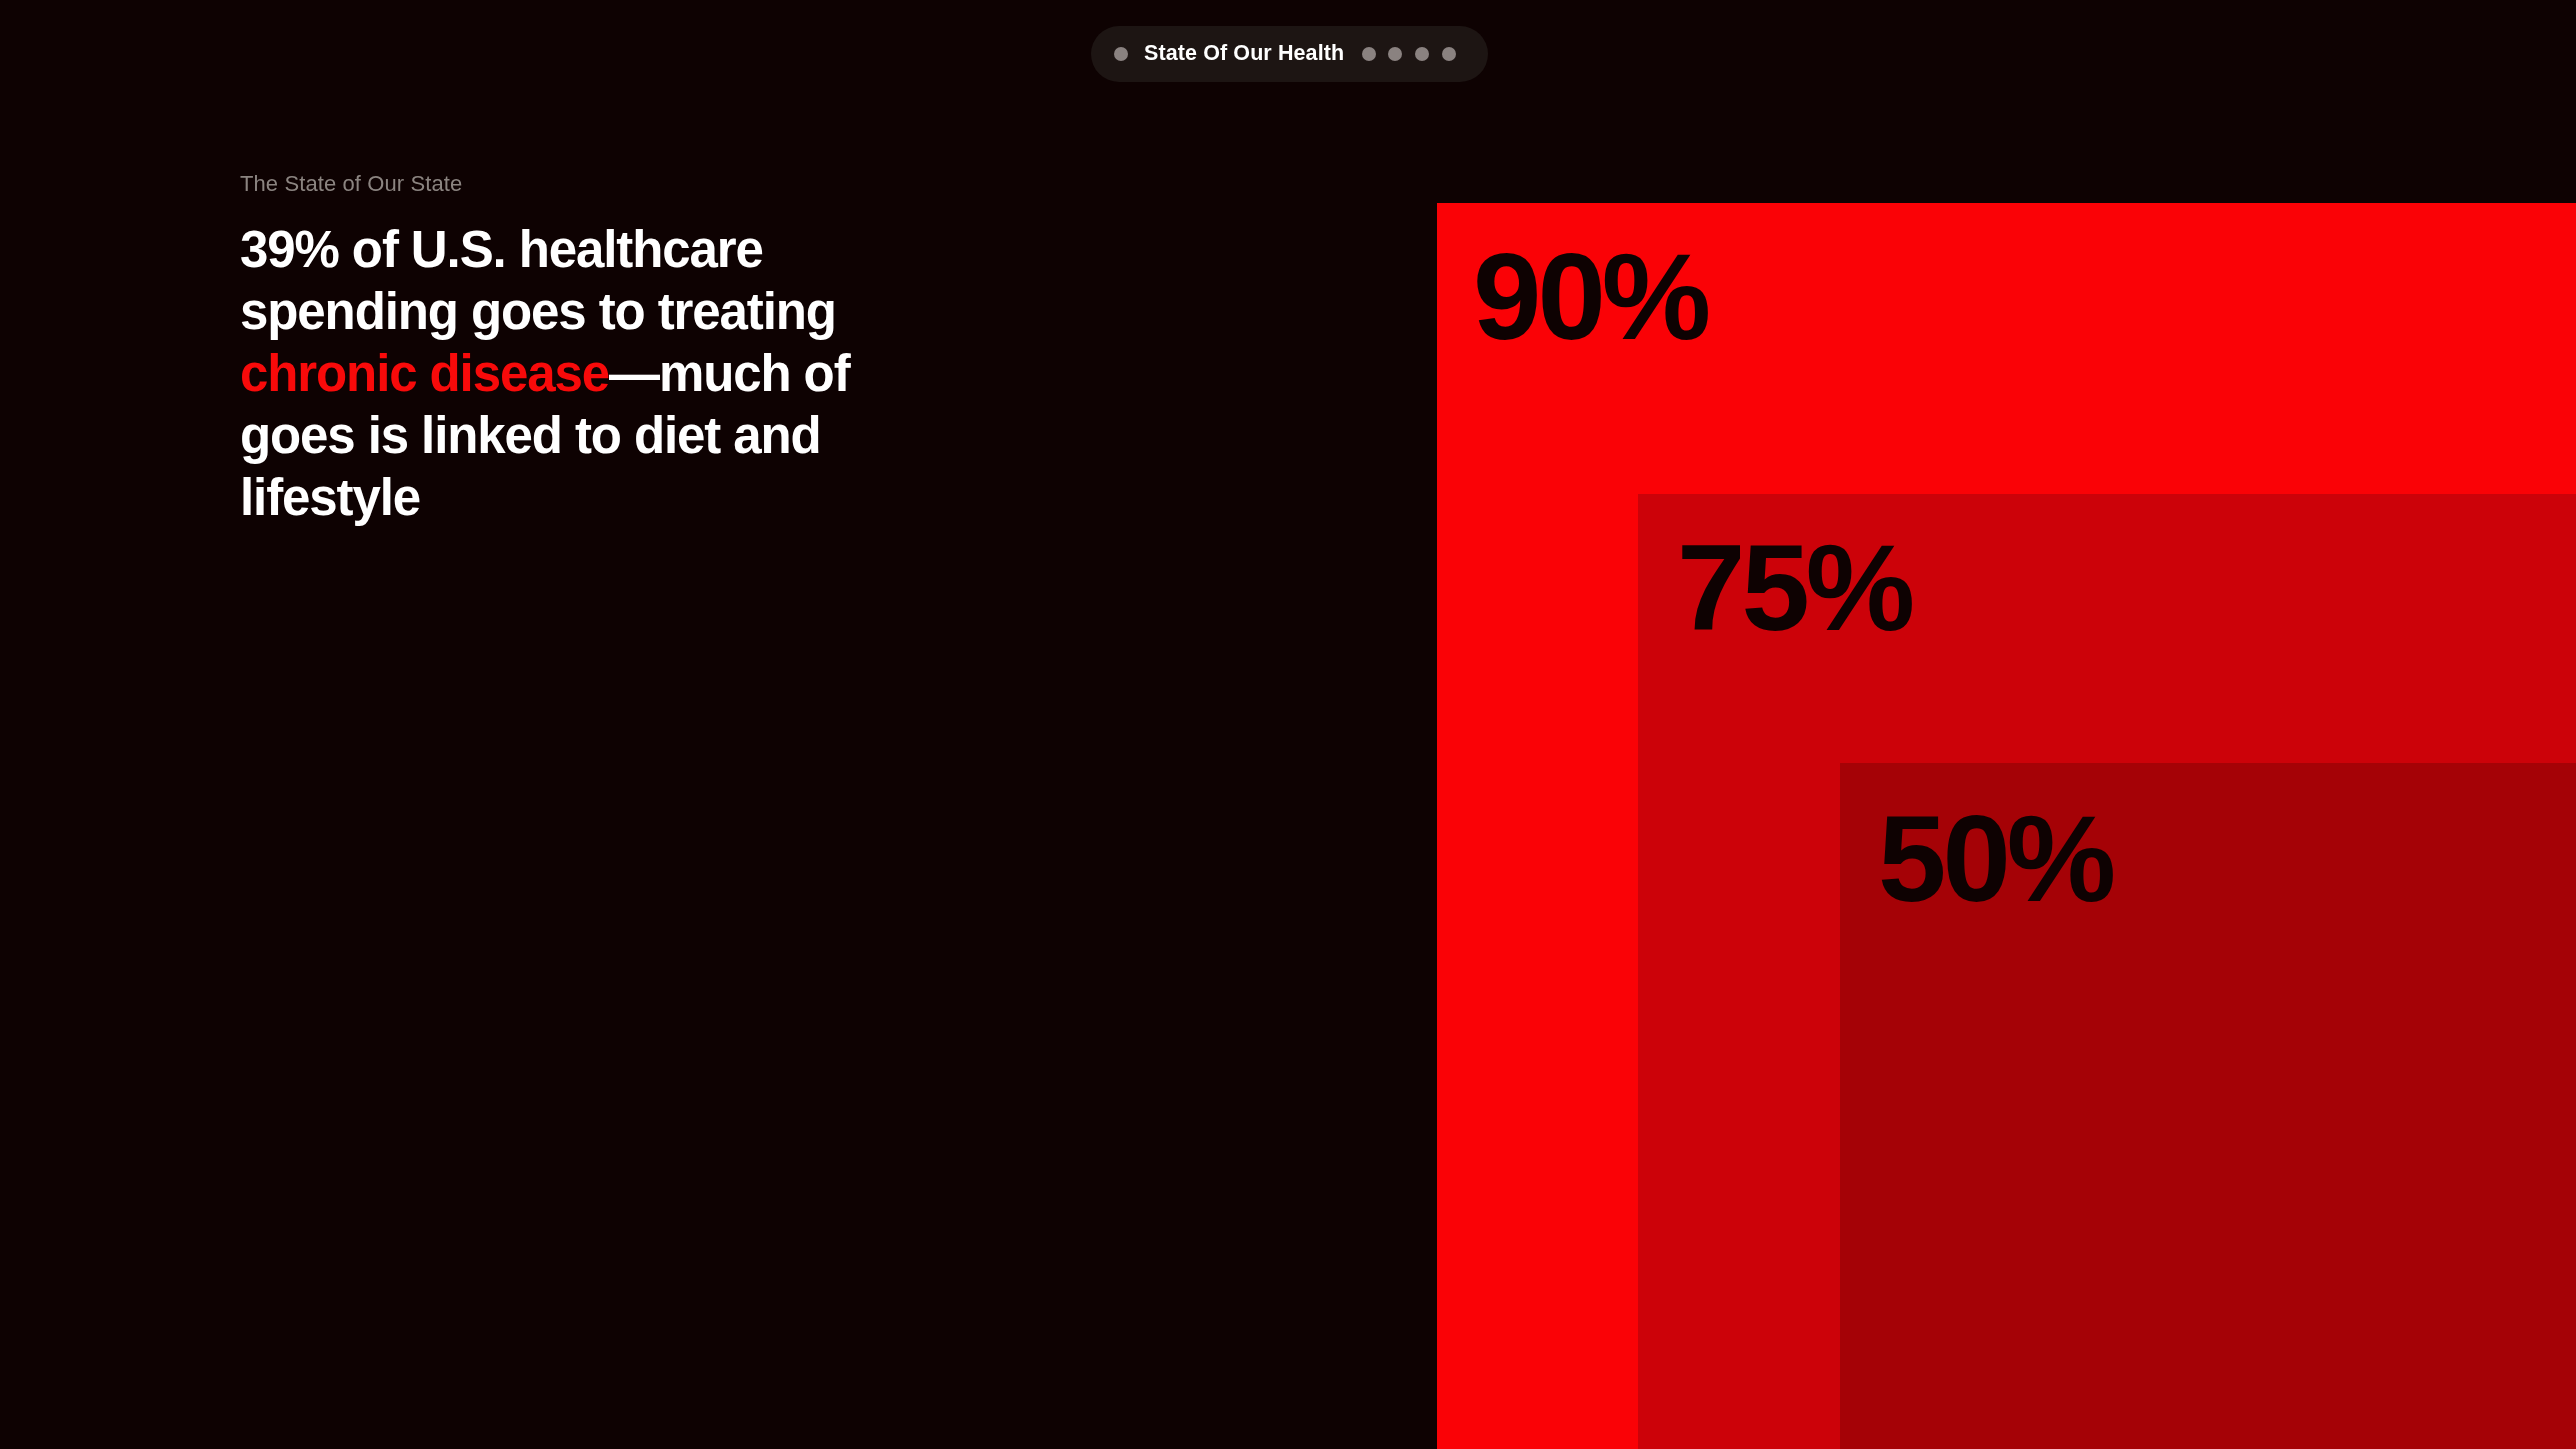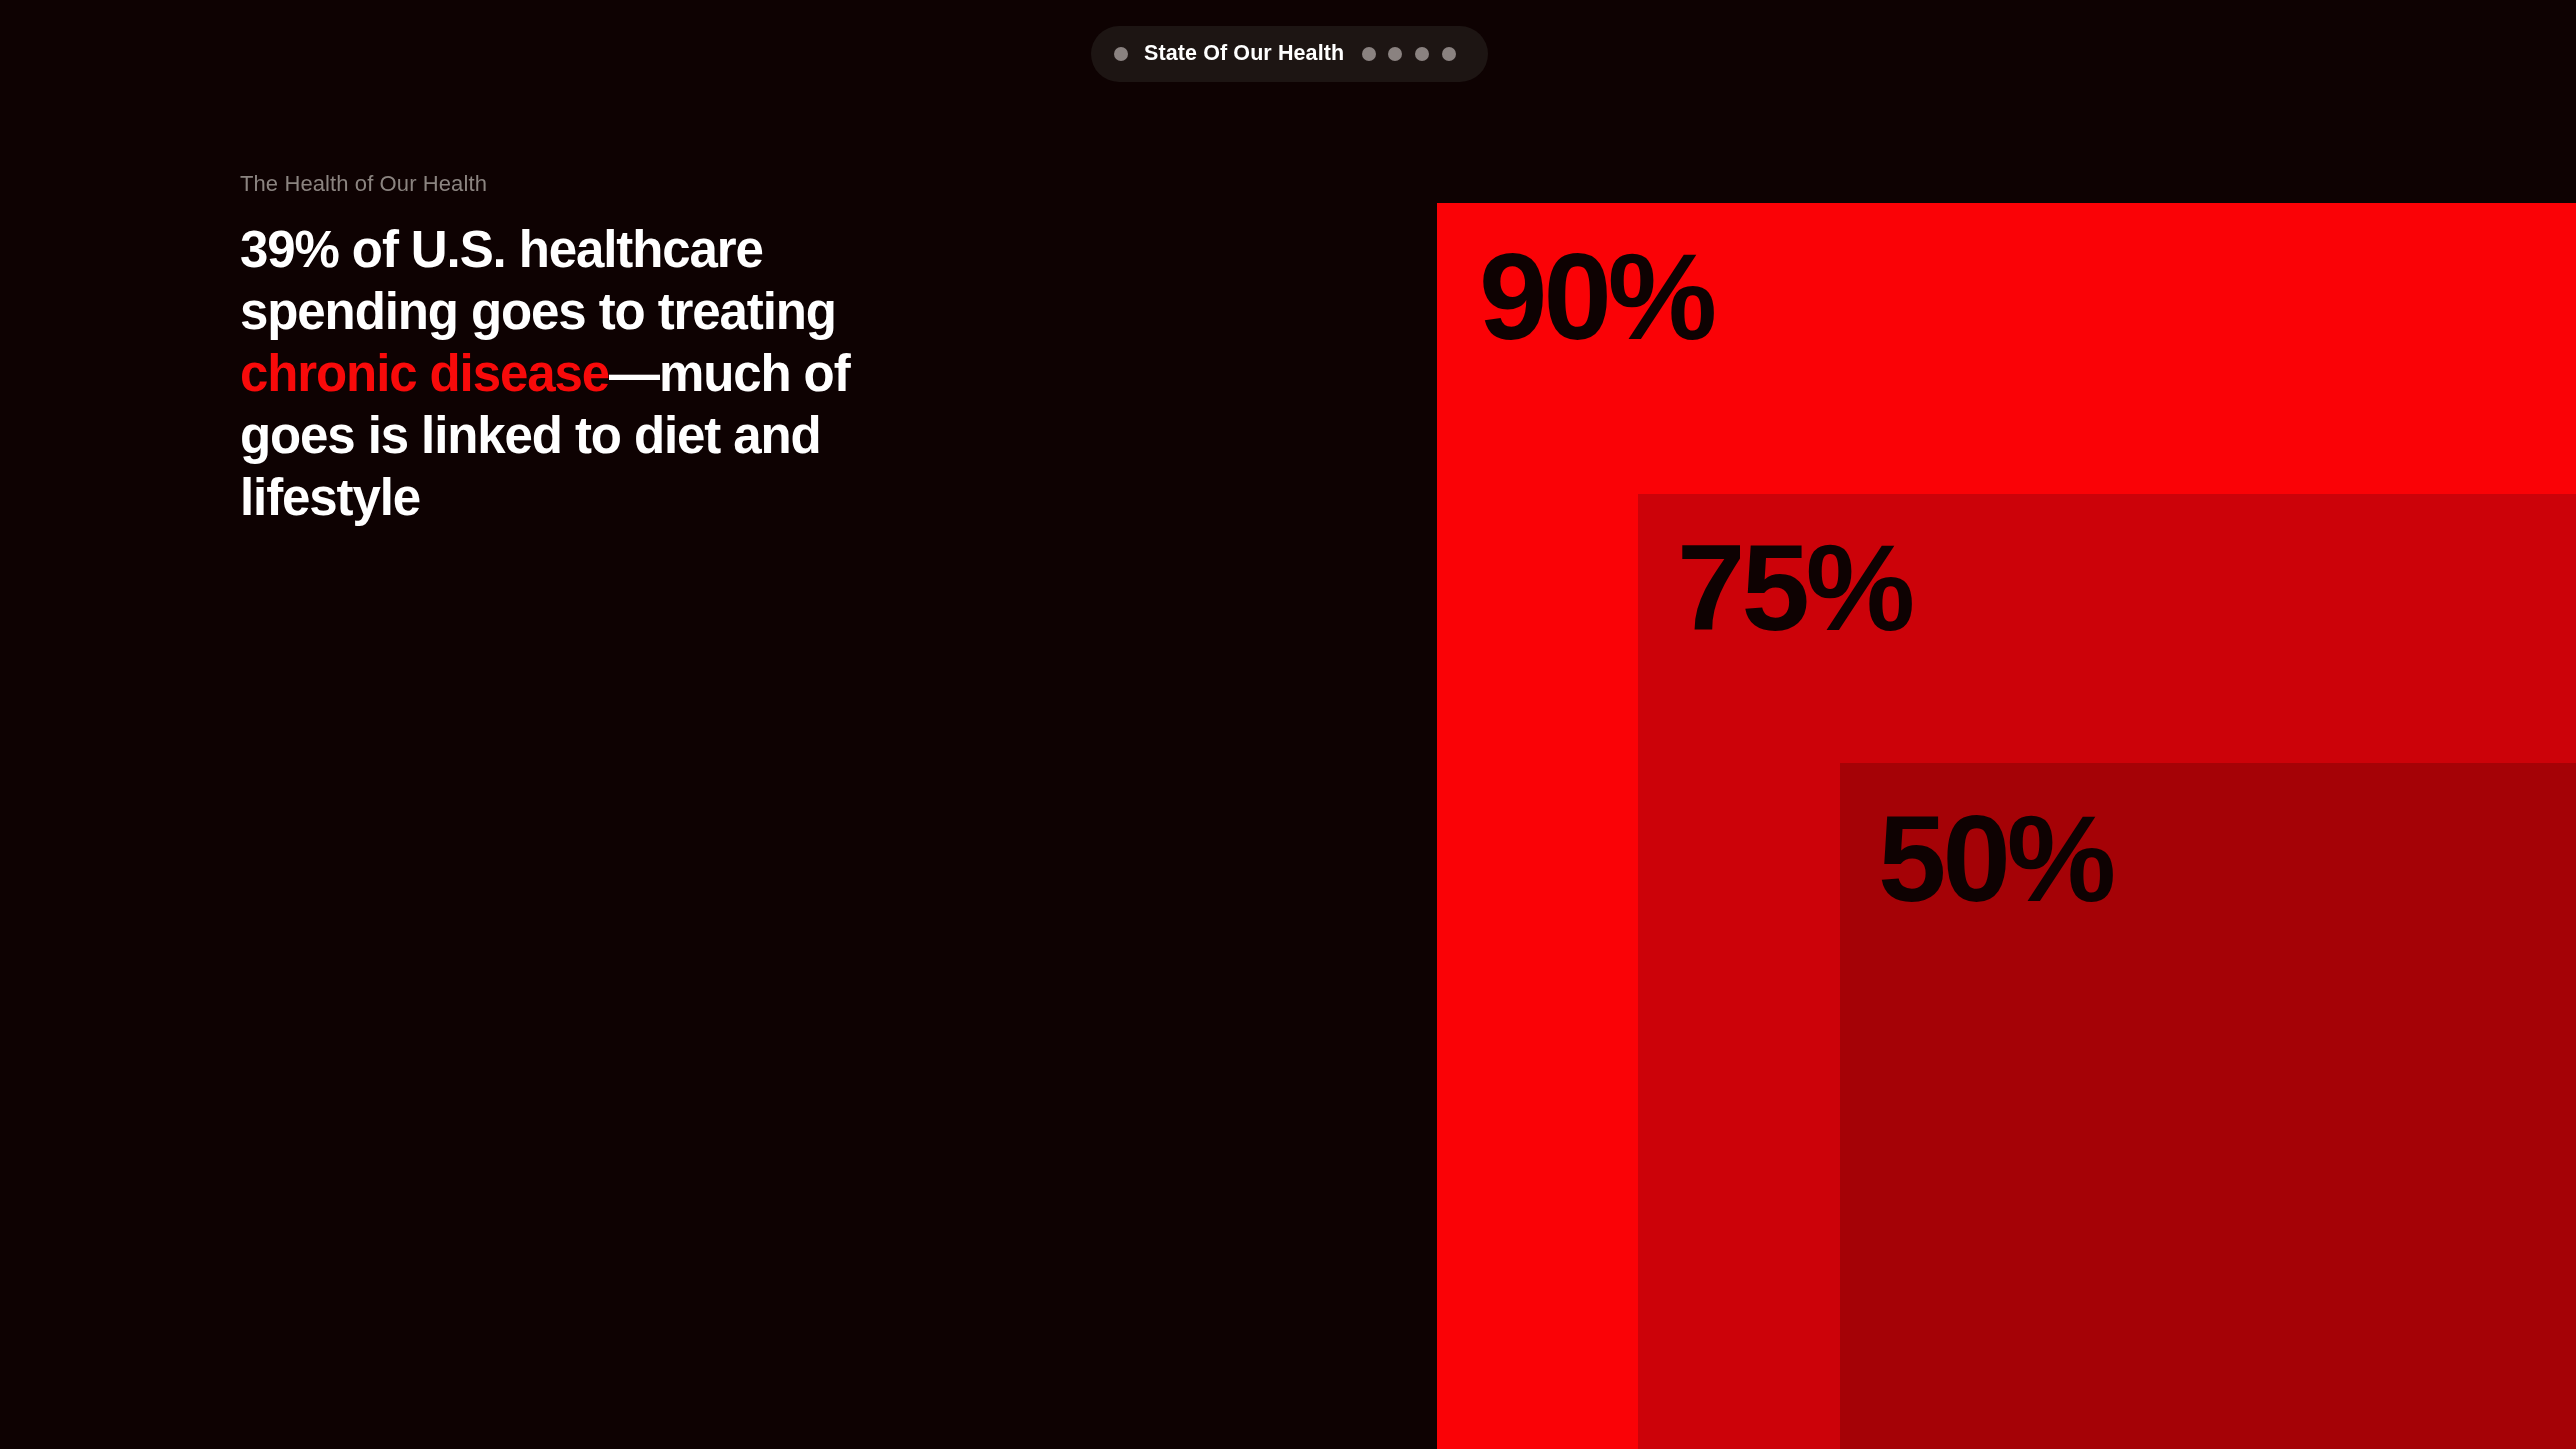--- a/index.html
+++ b/index.html
@@ -93,42 +93,42 @@
     font-size: 123px;
     font-weight: 700;
     line-height: 1;
     letter-spacing: -4px;
     white-space: nowrap;
   }
   #panel-0 { left: 1437px; top: 203px;  background: #FA0206; }
   #panel-1 { left: 1638px; top: 494px;  background: #CC0209; }
   #panel-2 { left: 1840px; top: 763px; background: #A50206; }
 
-  #panel-0 .stat-value { left: 42px; top: 32px; }
+  #panel-0 .stat-value { left: 36px; top: 32px; }
   #panel-1 .stat-value { left: 39px; top: 32px; }
   #panel-2 .stat-value { left: 38px; top: 34px; }
 </style>
 </head>
 <body>
 
 <div id="stage">
 
   <div id="nav-pill">
     <span class="nav-dot"></span>
     <span id="nav-title">State Of Our Health</span>
     <span id="nav-progress">
       <span class="nav-dot"></span>
       <span class="nav-dot"></span>
       <span class="nav-dot"></span>
       <span class="nav-dot"></span>
     </span>
   </div>
 
   <div id="copy">
-    <p id="eyebrow">The Health of Our Health</p>
+    <p id="eyebrow">The State of Our State</p>
     <h1 id="headline"><span>39% of U.S. healthcare spending goes to treating </span><span class="accent">chronic disease</span><span>—much of goes is linked to diet and lifestyle</span></h1>
   </div>
 
   <div class="stat-panel" id="panel-0">
     <span class="stat-value">90%</span>
   </div>
   <div class="stat-panel" id="panel-1">
     <span class="stat-value">75%</span>
   </div>
   <div class="stat-panel" id="panel-2">

